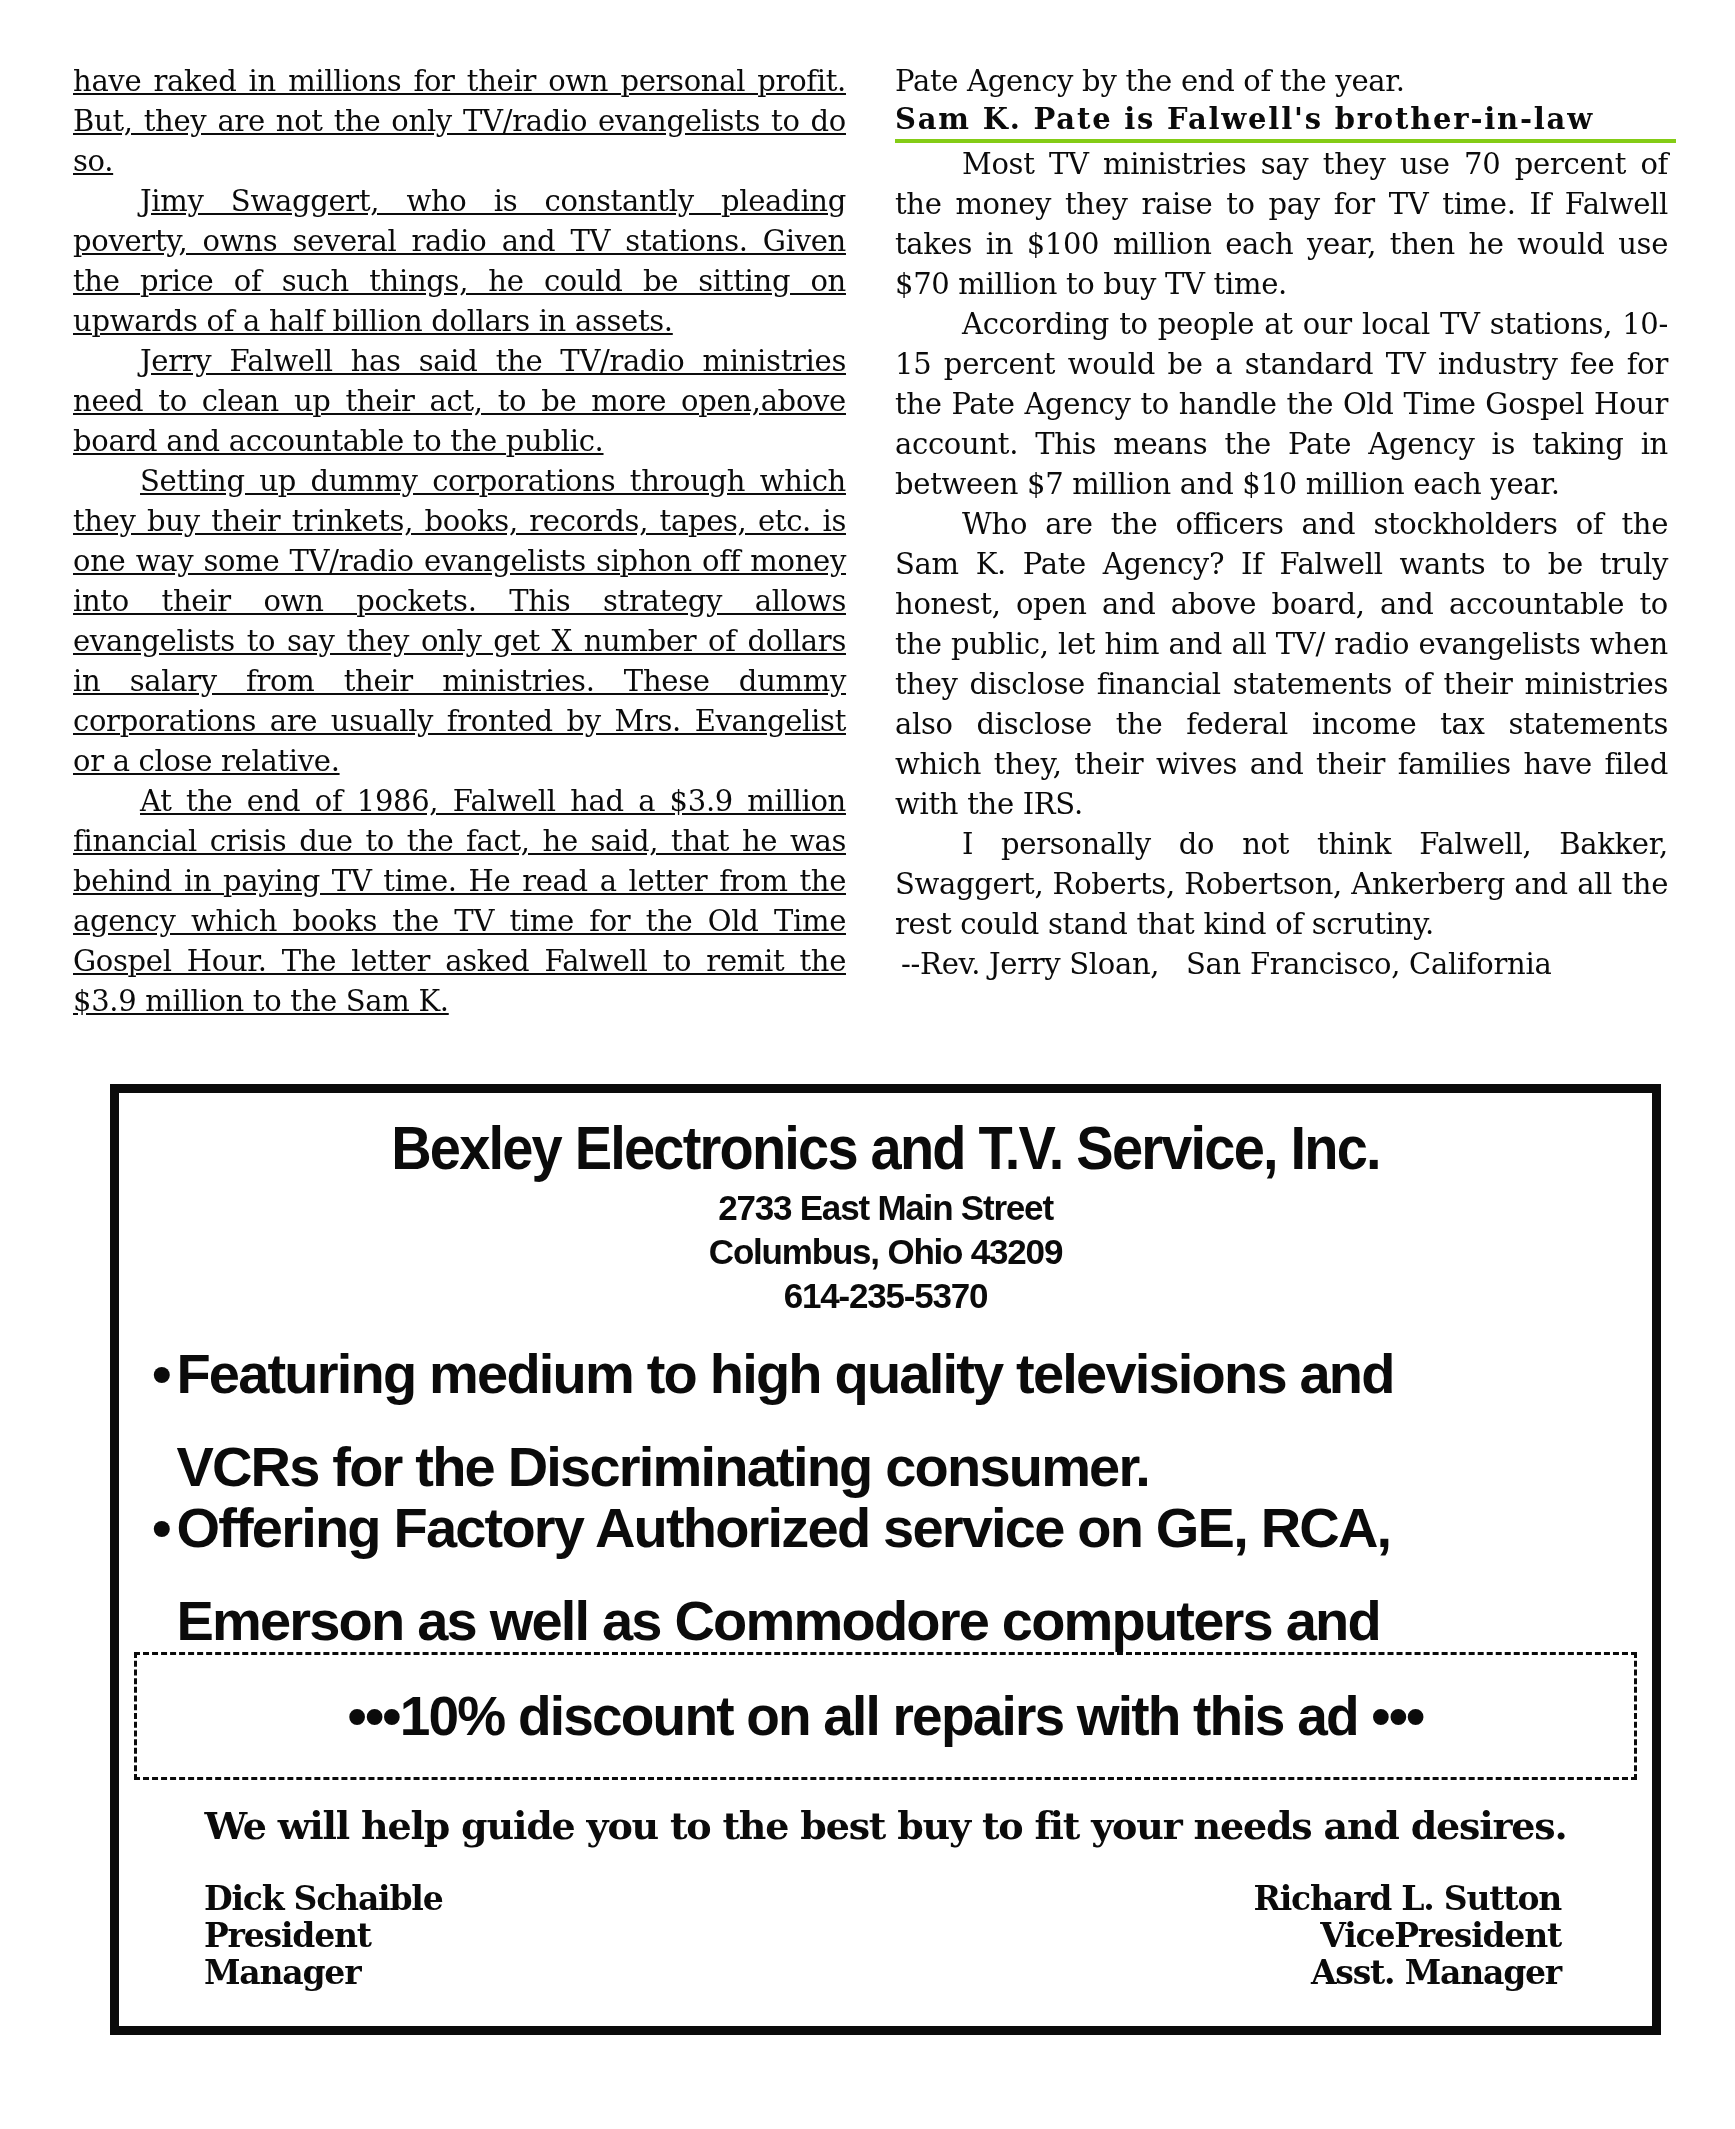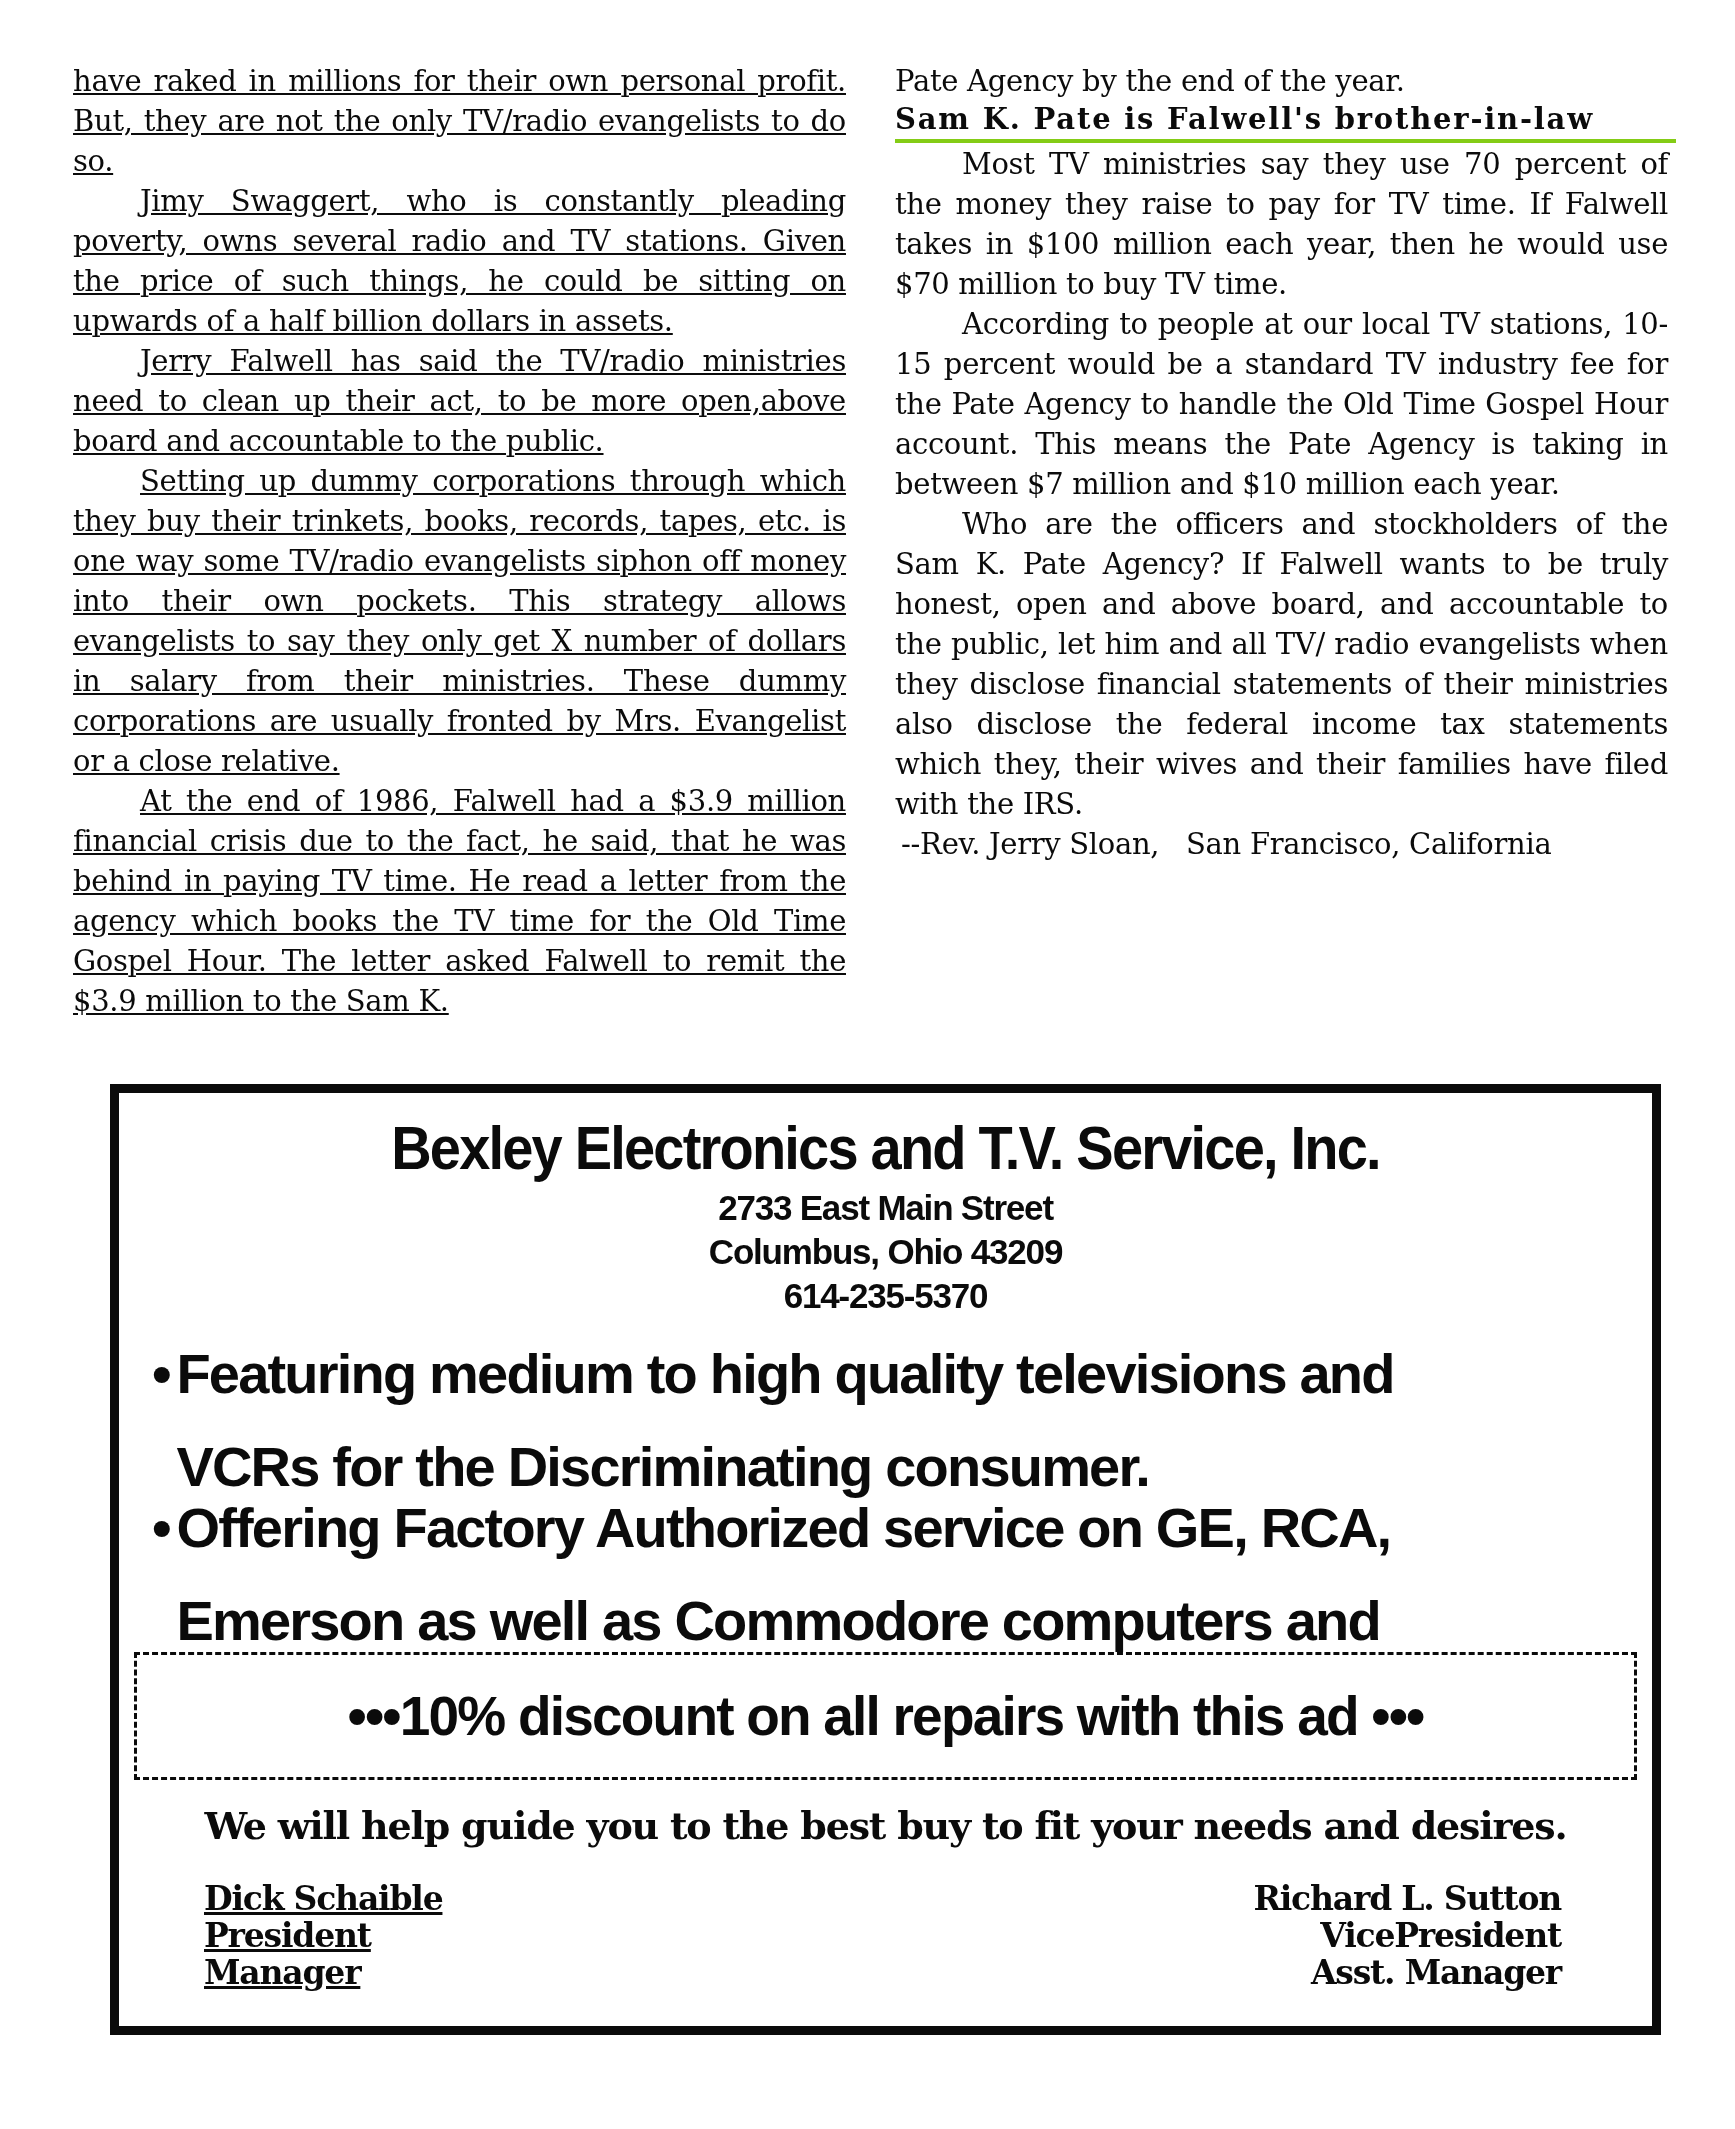--- a/index.html
+++ b/index.html
@@ -59,40 +59,41 @@
     position:absolute; left:0; right:0; top:708px; text-align:center;
     font-family:"DejaVu Serif", serif; font-weight:bold;
     font-size:38px; letter-spacing:-1.2px; line-height:49px;
   }
   .ad-sig {
     position:absolute; top:787px;
     font-family:"DejaVu Serif", serif; font-weight:bold;
     font-size:33px; line-height:37px; letter-spacing:-1.2px;
   }
   .ad-sig span { display:block; }
-  .ad-sig-left { left:85px; text-align:left;text-decoration:underline; }
+  .ad-sig-left { left:85px; text-align:left; }
   .ad-sig-right { right:91px; text-align:right; }
 </style>
 </head>
 <body>
 
 <div class="col col-left">
   <p class="noind">have raked in millions for their own personal profit. But, they are not the only TV/radio evangelists to do so.</p>
   <p class="ind">Jimy Swaggert, who is constantly pleading poverty, owns several radio and TV stations. Given the price of such things, he could be sitting on upwards of a half billion dollars in assets.</p>
   <p class="ind">Jerry Falwell has said the TV/radio ministries need to clean up their act, to be more open,above board and accountable to the public.</p>
   <p class="ind">Setting up dummy corporations through which they buy their trinkets, books, records, tapes, etc. is one way some TV/radio evangelists siphon off money into their own pockets. This strategy allows evangelists to say they only get X number of dollars in salary from their ministries. These dummy corporations are usually fronted by Mrs. Evangelist or a close relative.</p>
   <p class="ind">At the end of 1986, Falwell had a $3.9 million financial crisis due to the fact, he said, that he was behind in paying TV time. He read a letter from the agency which books the TV time for the Old Time Gospel Hour. The letter asked Falwell to remit the $3.9 million to the Sam K.</p>
 </div>
 
 <div class="col col-right">
   <p class="noind">Pate Agency by the end of the year.</p>
   <span class="heading">Sam K. Pate is Falwell's brother-in-law</span>
   <p class="ind">Most TV ministries say they use 70 percent of the money they raise to pay for TV time. If Falwell takes in $100 million each year, then he would use $70 million to buy TV time.</p>
   <p class="ind">According to people at our local TV stations, 10-15 percent would be a standard TV industry fee for the Pate Agency to handle the Old Time Gospel Hour account. This means the Pate Agency is taking in between $7 million and $10 million each year.</p>
   <p class="ind">Who are the officers and stockholders of the Sam K. Pate Agency? If Falwell wants to be truly honest, open and above board, and accountable to the public, let him and all TV/ radio evangelists when they disclose financial statements of their ministries also disclose the federal income tax statements which they, their wives and their families have filed with the IRS.</p>
+  <p class="ind">I personally do not think Falwell, Bakker, Swaggert, Roberts, Robertson, Ankerberg and all the rest could stand that kind of scrutiny.</p>
   <p class="signoff">--Rev. Jerry Sloan,   San Francisco, California</p>
 </div>
 
 <div class="ad">
   <div class="ad-title">Bexley Electronics and T.V. Service, Inc.</div>
   <div class="ad-addr">
     <span>2733 East Main Street</span>
     <span>Columbus, Ohio 43209</span>
     <span>614-235-5370</span>
   </div>

